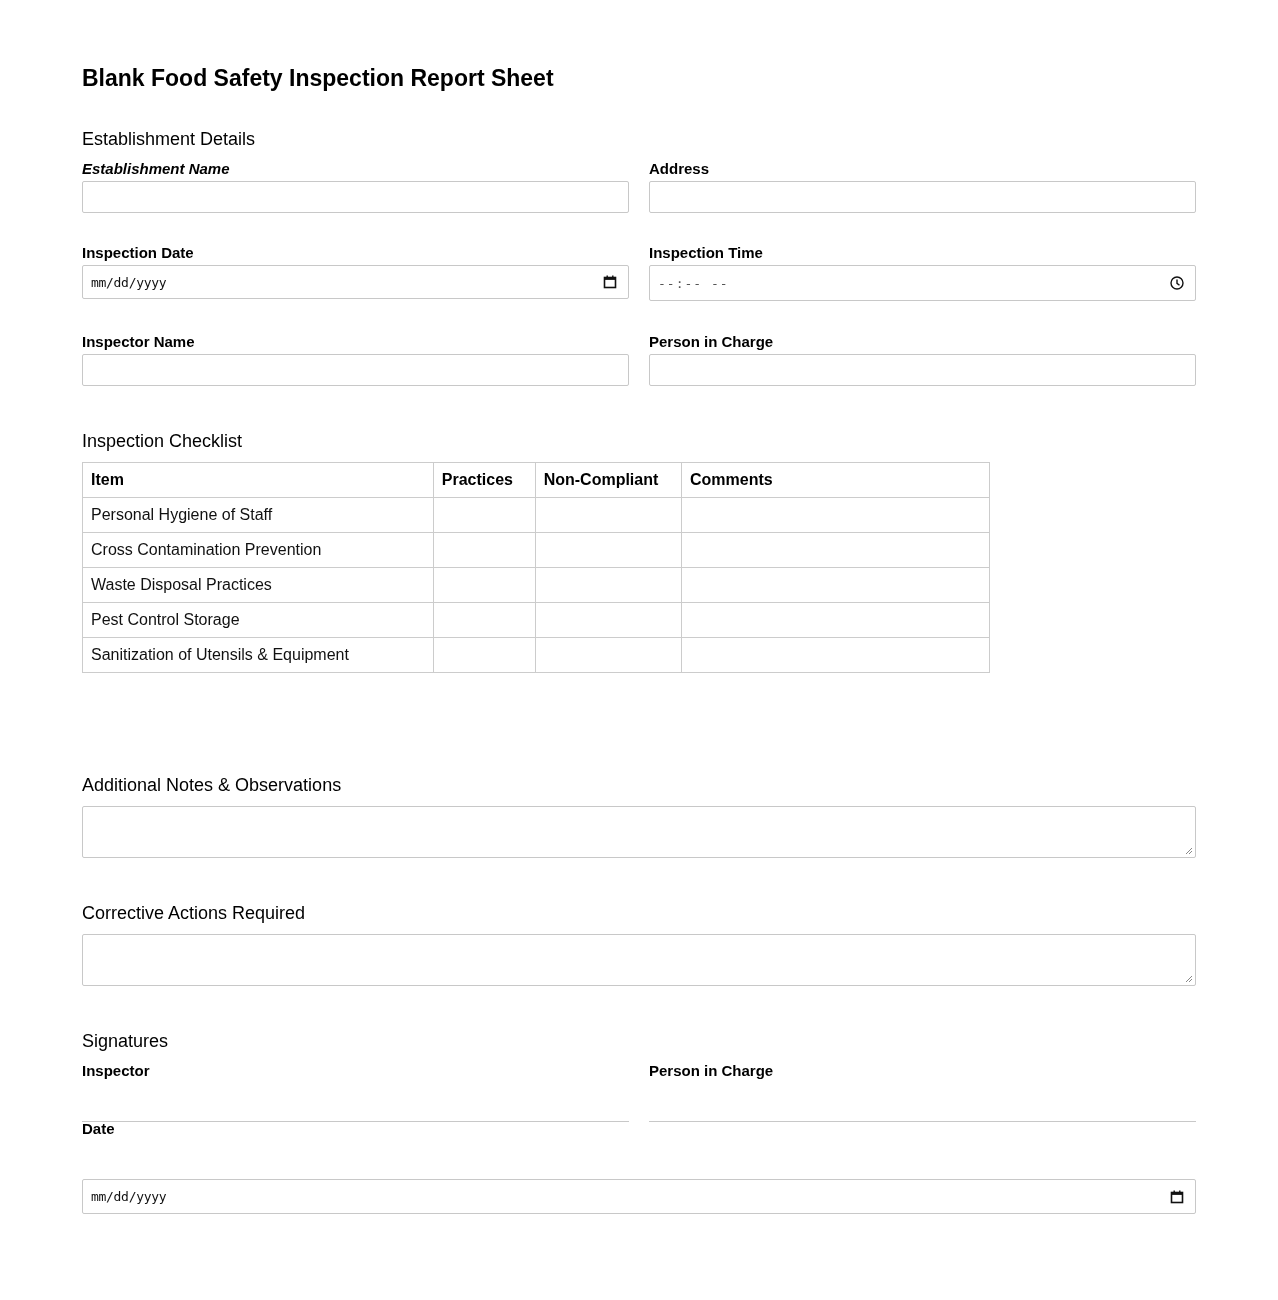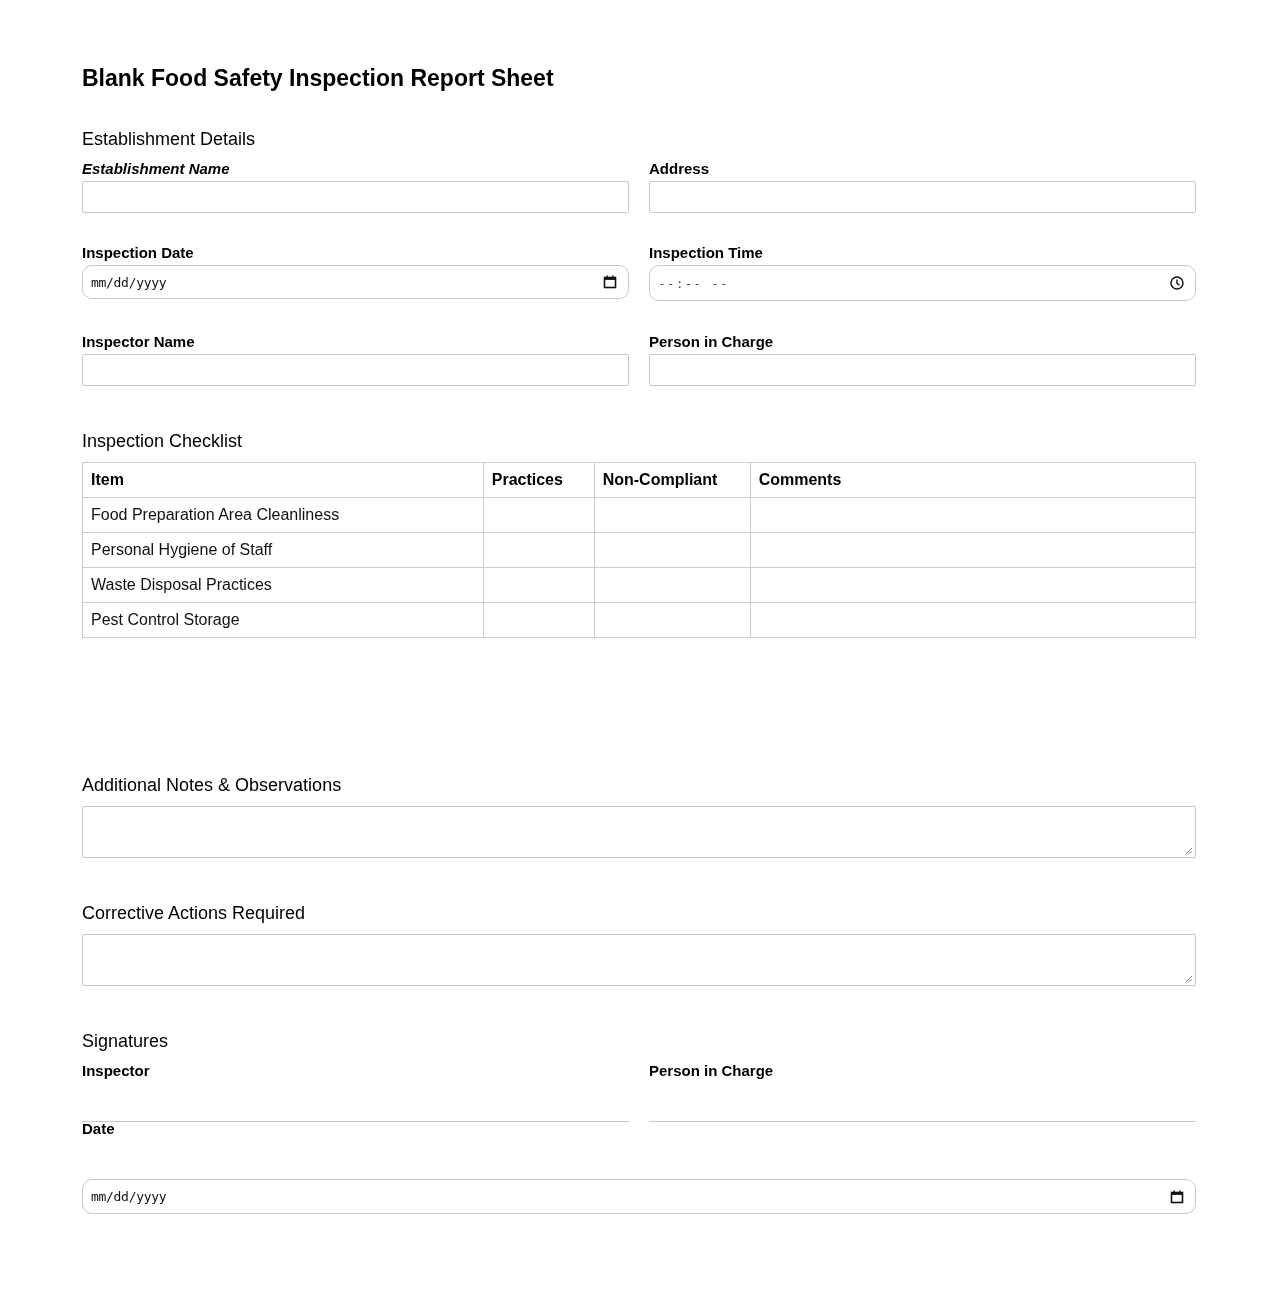--- a/index.html
+++ b/index.html
@@ -32,21 +32,21 @@
     .text-input {
       position: absolute;
       height: 32px;
       border: 1px solid #c8c8c8;
       border-radius: 2px;
       background: #fff;
     }
     .date-input, .time-input {
       position: absolute;
       border: 1px solid #c8c8c8;
-      border-radius: 10px;
+      border-radius: 2px;
       background: #fff;
       display: flex; align-items: center;
       padding-left: 8px; padding-right: 10px;
     }
     .date-placeholder {
       font-family: "DejaVu Sans Mono", monospace;
       font-size: 13px; color: #111;
       letter-spacing: -0.3px;
       flex: 1;
     }
@@ -56,21 +56,21 @@
       flex: 1;
       letter-spacing: 1px;
     }
     .cal-icon, .clock-icon { width: 16px; height: 16px; display: block; }
 
     .col-left { left: 0; width: 547px; }
     .col-right { left: 567px; width: 547px; }
 
     table.checklist {
       position: absolute; left: 0; top: 462px;
-      width: 1114px;
+      width: 908px;
       border-collapse: collapse;
       font-size: 16px;
     }
     table.checklist th, table.checklist td {
       border: 1px solid #cccccc;
       height: 35px;
       padding: 0 8px;
       text-align: left;
       vertical-align: middle;
       white-space: nowrap;
@@ -146,39 +146,45 @@
     <thead>
       <tr>
         <th>Item</th>
         <th>Practices</th>
         <th>Non-Compliant</th>
         <th>Comments</th>
       </tr>
     </thead>
     <tbody>
       <tr>
-        <td>Food Preparation Area Cleanliness</td>
-        <td></td>
-        <td></td>
-        <td></td>
-      </tr>
-      <tr>
         <td>Personal Hygiene of Staff</td>
         <td></td>
         <td></td>
         <td></td>
       </tr>
       <tr>
+        <td>Cross Contamination Prevention</td>
+        <td></td>
+        <td></td>
+        <td></td>
+      </tr>
+      <tr>
         <td>Waste Disposal Practices</td>
         <td></td>
         <td></td>
         <td></td>
       </tr>
       <tr>
         <td>Pest Control Storage</td>
+        <td></td>
+        <td></td>
+        <td></td>
+      </tr>
+      <tr>
+        <td>Sanitization of Utensils &amp; Equipment</td>
         <td></td>
         <td></td>
         <td></td>
       </tr>
     </tbody>
   </table>
 
   <h2 class="section-heading" style="top:774px;">Additional Notes &amp; Observations</h2>
   <div class="textarea" style="top:806px;">
     <svg class="resize-grip" viewBox="0 0 8 8">

